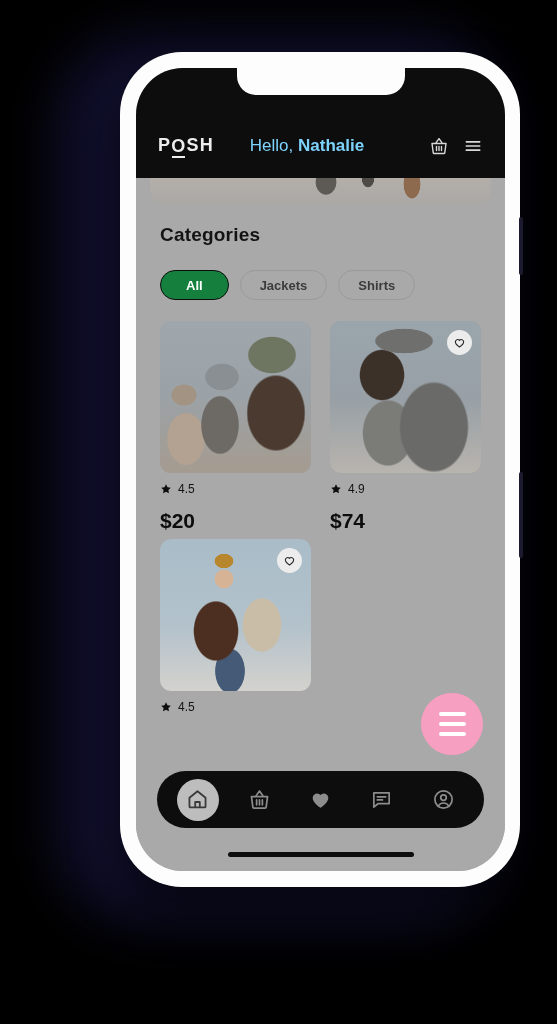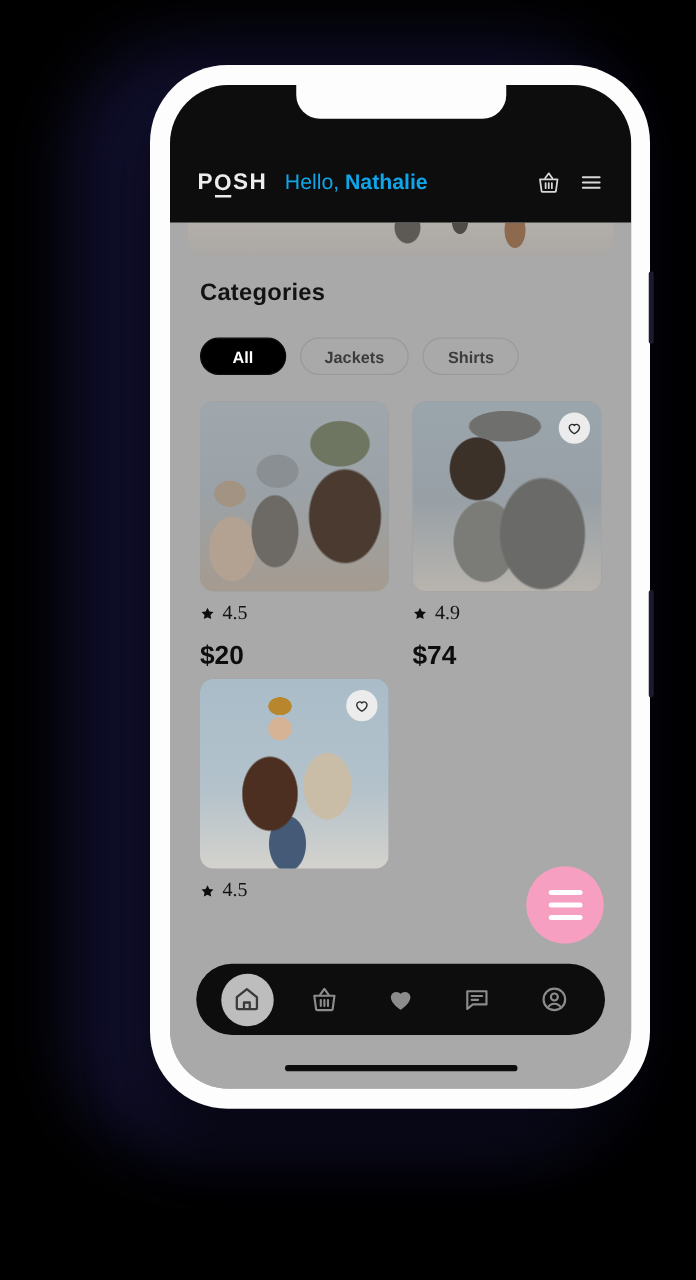--- a/index.html
+++ b/index.html
@@ -108,22 +108,23 @@
   .logo-o-underline {
     position: absolute;
     left: 1px; right: 1px;
     bottom: -3px;
     height: 1.6px;
     background: #ededed;
   }
 
   #greeting {
     flex: 1;
-    color: #0ea5e9;
+    color: #7dd3fc;
     font-size: 17px;
+    margin-left: 22px;
     white-space: nowrap;
   }
   #greeting .greet-name { font-weight: bold; }
 
   .header-icon {
     width: 20px;
     height: 20px;
     color: #d8d8d8;
     flex: none;
   }
@@ -176,21 +177,21 @@
     display: flex;
     align-items: center;
     justify-content: center;
     font-size: 13px;
     color: #3c3c3c;
     border: 1px solid #9a9a9a;
     background: transparent;
     font-weight: bold;
   }
   .chip.chip-active {
-    background: #000000;
+    background: #15803d;
     border-color: #0d0d0d;
     color: #ffffff;
     font-weight: bold;
     padding: 0 25px;
   }
 
   
   #product-grid {
     display: grid;
     grid-template-columns: 1fr 1fr;
@@ -224,21 +225,21 @@
   }
   .fav-btn svg { width: 13px; height: 13px; display: block; color: #2b2b2b; }
 
   .rating-row {
     display: flex;
     align-items: center;
     gap: 6px;
     padding-top: 9px;
   }
   .rating-star { width: 12px; height: 12px; color: #0d0d0d; display: block; }
-  .rating-value { font-size: 16px; color: #131313; font-family: Liberation Serif, serif; }
+  .rating-value { font-size: 12px; color: #131313; }
 
   .product-name {
     padding-top: 7px;
     font-size: 12.5px;
     color: #1d1d1d;
     white-space: nowrap;
   }
   .product-price {
     padding-top: 13px;
     font-size: 21px;

